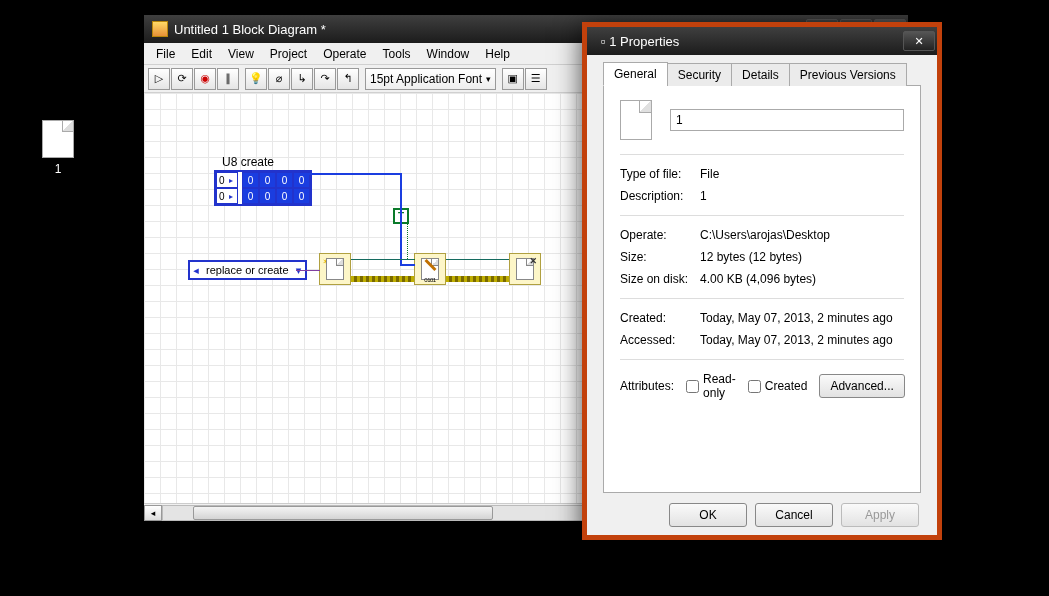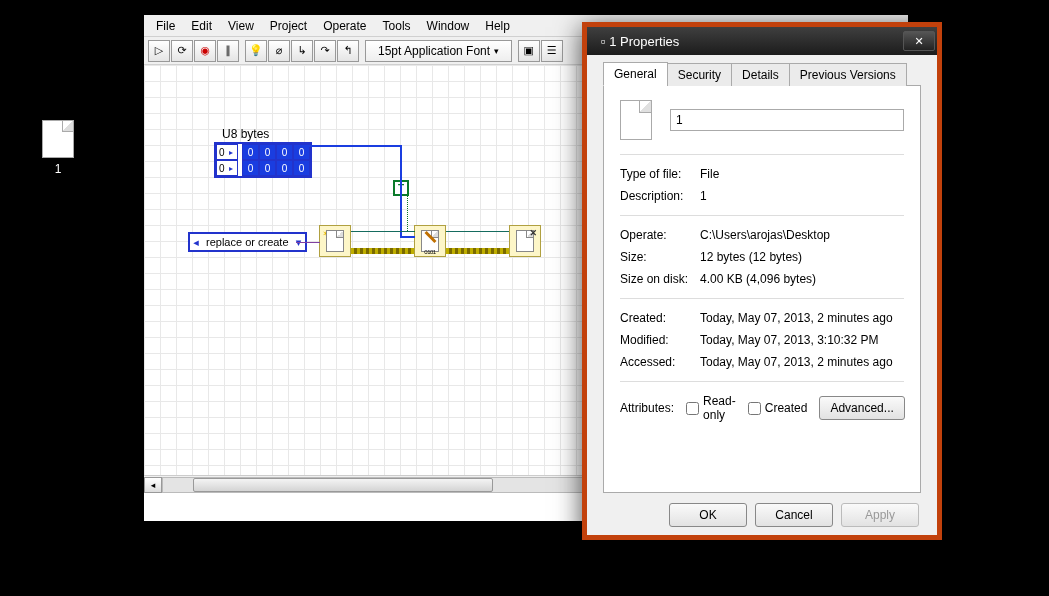--- a/index.html
+++ b/index.html
@@ -19,21 +19,21 @@
   .titlebar .winbtns { display:flex; }
   .winbtn { width:32px; height:20px; background: linear-gradient(#444,#222); border:1px solid #555; color:#fff; display:flex; align-items:center; justify-content:center; font-size:11px; margin-left:2px; border-radius:2px; cursor:pointer; }
   .winbtn.close { background: linear-gradient(#555,#222); }
 
   .menubar { height:22px; background:#f0f0f0; display:flex; align-items:center; padding:0 4px; border-bottom:1px solid #d0d0d0; }
   .menubar .mitem { padding: 2px 8px; cursor:pointer; }
 
   .toolbar { height:28px; background:#f0f0f0; border-bottom:1px solid #d0d0d0; display:flex; align-items:center; padding:0 4px; gap:1px; }
   .tbtn { width:22px; height:22px; border:1px solid #999; background: linear-gradient(#fff,#e5e5e5); display:flex; align-items:center; justify-content:center; font-size:11px; cursor:pointer; }
   .tsep { width:4px; }
-  .fontsel { height:22px; border:1px solid #999; background: linear-gradient(#fff,#eee); padding: 0 12px; display:flex; align-items:center; gap:4px; cursor:pointer; }
+  .fontsel { height:22px; border:1px solid #999; background: linear-gradient(#fff,#eee); padding: 0 4px; display:flex; align-items:center; gap:4px; cursor:pointer; }
   .fontsel::after { content:'▾'; font-size:9px; }
 
   .canvas-wrap { position:relative; height: calc(100% - 28px - 22px - 28px - 18px); overflow:hidden; }
   .canvas { position:absolute; inset:0; background:#fff; background-image: linear-gradient(#e8e8e8 1px, transparent 1px), linear-gradient(90deg, #e8e8e8 1px, transparent 1px); background-size: 16px 16px; }
   .u8-array { position:absolute; left:70px; top:62px; }
   .u8-caption { font-size:12px; margin-bottom:1px; margin-left:8px; }
   .u8-body { display:flex; background:#fff; border:2px solid #2233cc; }
   .u8-idx { display:flex; flex-direction:column; }
   .u8-idx div { width:22px; height:16px; border:1px solid #2233cc; background:#fff; font-size:10px; display:flex; align-items:center; padding-left:2px; position:relative; }
   .u8-idx div::before { content:'▸'; position:absolute; left:12px; font-size:8px; color:#2233cc; }
@@ -115,20 +115,29 @@
 </style>
 </head>
 <body>
 
 <div class="desktop-file">
   <div class="page"></div>
   <div class="label">1</div>
 </div>
 
 <div class="bd-window">
+  <div class="titlebar">
+    <div class="icon"></div>
+    <div class="title">Untitled 1 Block Diagram *</div>
+    <div class="winbtns">
+      <div class="winbtn">—</div>
+      <div class="winbtn">☐</div>
+      <div class="winbtn close">✕</div>
+    </div>
+  </div>
   <div class="menubar">
     <div class="mitem">File</div>
     <div class="mitem">Edit</div>
     <div class="mitem">View</div>
     <div class="mitem">Project</div>
     <div class="mitem">Operate</div>
     <div class="mitem">Tools</div>
     <div class="mitem">Window</div>
     <div class="mitem">Help</div>
   </div>
@@ -149,21 +158,21 @@
       </div>
     <div class="tsep"></div>
     <div class="tbtn">▣</div>
     <div class="tbtn">☰</div>
   </div>
 
   <div class="canvas-wrap">
     <div class="canvas">
 
       <div class="u8-array">
-        <div class="u8-caption">U8 bytes</div>
+        <div class="u8-caption">U8 create</div>
         <div class="u8-body">
           <div class="u8-idx">
             <div>0</div>
             <div>0</div>
           </div>
           <div class="u8-cells">
             <div class="u8-row">
               <div class="u8-cell">0</div>
               <div class="u8-cell">0</div>
             </div>
@@ -266,24 +275,20 @@
           <div class="v">12 bytes (12 bytes)</div>
         </div>
       <div class="prop-row">
           <div class="k">Size on disk:</div>
           <div class="v">4.00 KB (4,096 bytes)</div>
         </div>
       <div class="sep"></div>
       <div class="prop-row">
           <div class="k">Created:</div>
           <div class="v">Today, May 07, 2013, 2 minutes ago</div>
-        </div>
-      <div class="prop-row">
-          <div class="k">Modified:</div>
-          <div class="v">Today, May 07, 2013, 3:10:32 PM</div>
         </div>
       <div class="prop-row">
           <div class="k">Accessed:</div>
           <div class="v">Today, May 07, 2013, 2 minutes ago</div>
         </div>
       <div class="sep"></div>
       <div class="attr-row">
         <div class="k">Attributes:</div>
         <label class="chk">
             <input type="checkbox" style="">

